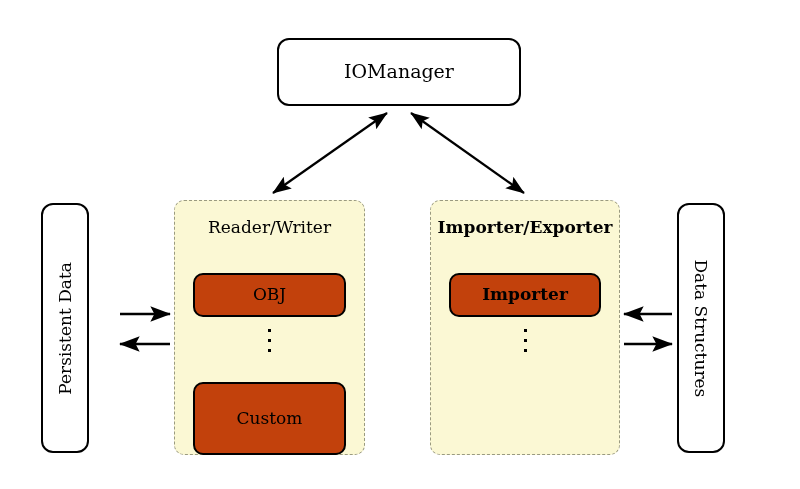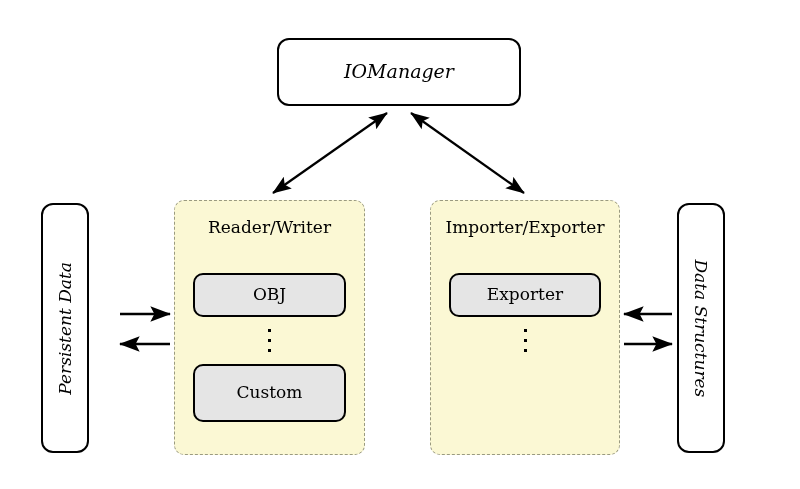--- a/index.html
+++ b/index.html
@@ -21,21 +21,20 @@
     background: #ffffff;
   }
   .node {
     position: absolute;
     box-sizing: border-box;
     display: flex;
     align-items: center;
     justify-content: center;
     text-align: center;
     line-height: 1.22;
-    font-style: italic;
   }
   
   .manager {
     left: 277px;
     top: 38px;
     width: 244px;
     height: 68px;
     border: 2.4px solid #000000;
     border-radius: 12px;
     background: #ffffff;
@@ -63,49 +62,49 @@
   .group {
     position: absolute;
     box-sizing: border-box;
     top: 200px;
     height: 255px;
     background: #fbf8d4;
     border: 1.6px dashed #9a9a80;
     border-radius: 10px;
   }
   .group-left  { left: 174px; width: 191px; }
-  .group-right { left: 430px; width: 190px; }
+  .group-right { left: 430px; width: 190px; font-weight: bold; }
   .group-title {
     position: absolute;
     top: 16px;
     left: 0;
     width: 100%;
     text-align: center;
     font-size: 17px;
     white-space: nowrap;
   }
 
   
   .inner {
     position: absolute;
     box-sizing: border-box;
     left: 18px;
     right: 18px;
-    background: #e5e5e5;
+    background: #c2410c;
     border: 2.4px solid #000000;
     border-radius: 10px;
     display: flex;
     align-items: center;
     justify-content: center;
     text-align: center;
     font-size: 17px;
     line-height: 1.25;
   }
   .inner-top    { top: 72px;  height: 44px; }
-  .inner-bottom { top: 163px; height: 58px; }
+  .inner-bottom { top: 181px; height: 73px; }
 
   .dots {
     position: absolute;
     top: 128px;
     left: 0;
     width: 100%;
     text-align: center;
     font-size: 19px;
     letter-spacing: 0;
     color: #000000;
@@ -189,21 +188,21 @@
     <div class="inner inner-bottom">
       <div>
         <div>Custom</div>
       </div>
     </div>
   </div>
 
   <div class="group group-right">
     <div class="group-title">Importer/Exporter</div>
     <div class="inner inner-top">
-      <span>Exporter</span>
+      <span>Importer</span>
     </div>
     <div class="dots">
       <span></span>
         <span></span>
         <span></span>
     </div>
   </div>
 
 </div>
 

